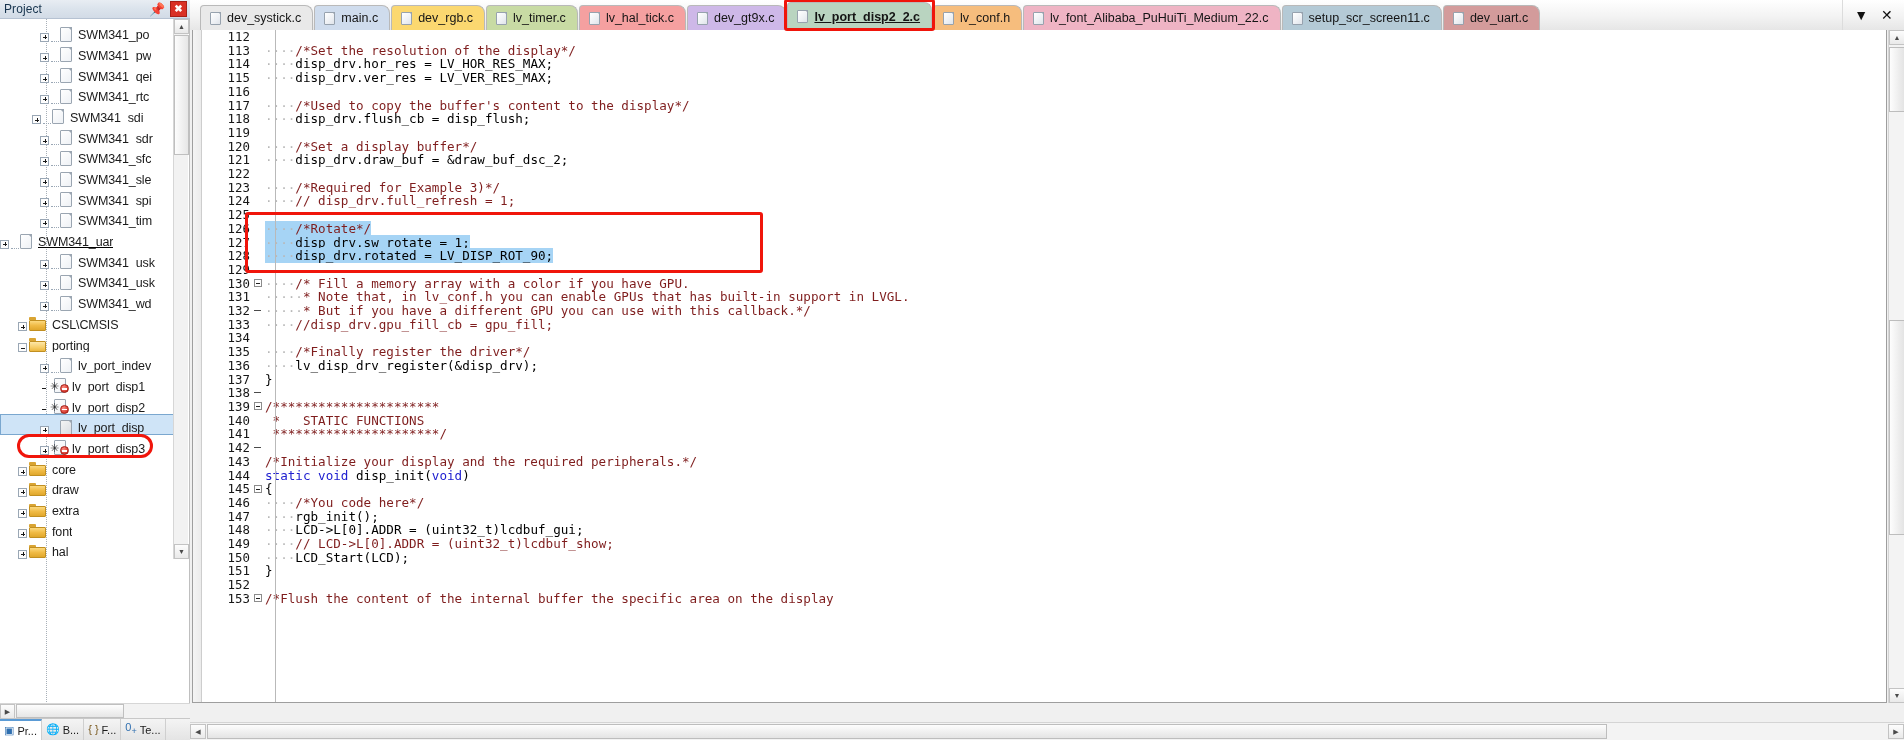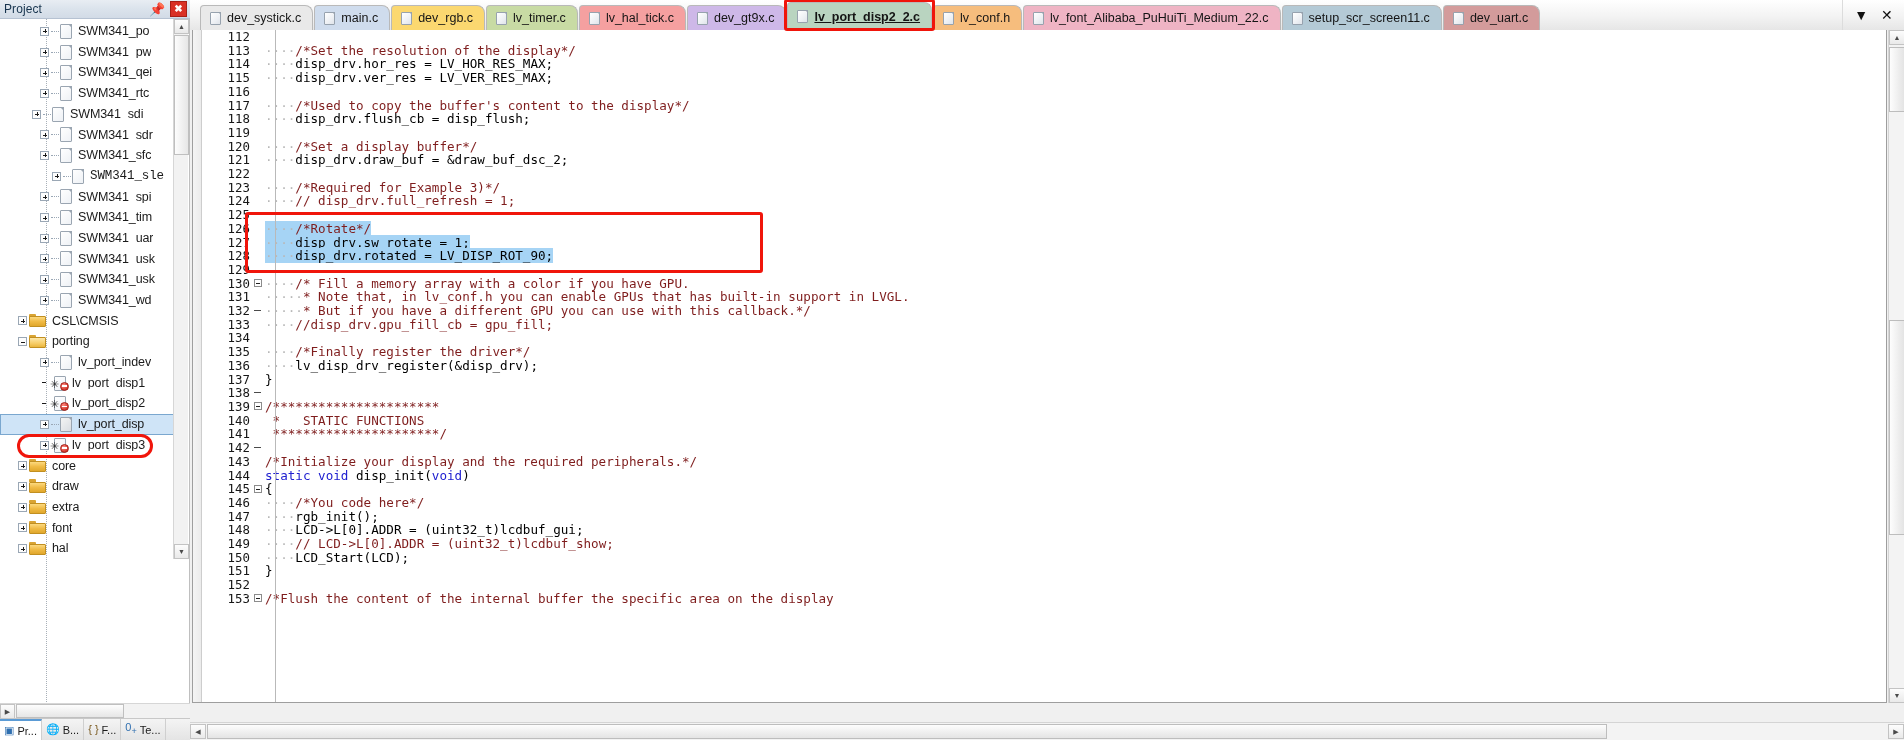--- a/index.html
+++ b/index.html
@@ -68,21 +68,21 @@
     left: 0; top: 0;
     width: 174px;
     padding-top: 2px;
     font-size: 12.5px;
     color: #000;
     white-space: nowrap;
   }
   .node {
     height: 20.7px;
     display: flex;
-    align-items: center;
+    align-items: flex-end;
     position: relative;
   }
   .node .label {
     font-size: 12.5px;
     color: #1a1a1a;
     letter-spacing: -0.1px;
     line-height: 1;
     overflow: hidden;
   }
   .expander {
@@ -560,21 +560,21 @@
             <span class="label">SWM341_sdr</span>
           </div>
           <div class="node" style="padding-left: 40px;">
             <span class="expander plus"></span>
             <span class="dotline"></span>
             <span class="ficon src">
               <span class="page"></span>
             </span>
             <span class="label">SWM341_sfc</span>
           </div>
-          <div class="node" style="padding-left: 52px; font-family: Liberation Mono, monospace;">
+          <div class="node" style="padding-left: 40px;">
             <span class="expander plus"></span>
             <span class="dotline"></span>
             <span class="ficon src">
               <span class="page"></span>
             </span>
             <span class="label">SWM341_sle</span>
           </div>
           <div class="node" style="padding-left: 40px;">
             <span class="expander plus"></span>
             <span class="dotline"></span>
@@ -584,21 +584,21 @@
             <span class="label">SWM341_spi</span>
           </div>
           <div class="node" style="padding-left: 40px;">
             <span class="expander plus"></span>
             <span class="dotline"></span>
             <span class="ficon src">
               <span class="page"></span>
             </span>
             <span class="label">SWM341_tim</span>
           </div>
-          <div class="node" style="padding-left: 40px;">
+          <div class="node" style=" text-decoration: underline;">
             <span class="expander plus"></span>
             <span class="dotline"></span>
             <span class="ficon src">
               <span class="page"></span>
             </span>
             <span class="label">SWM341_uar</span>
           </div>
           <div class="node" style="padding-left: 40px;">
             <span class="expander plus"></span>
             <span class="dotline"></span>

